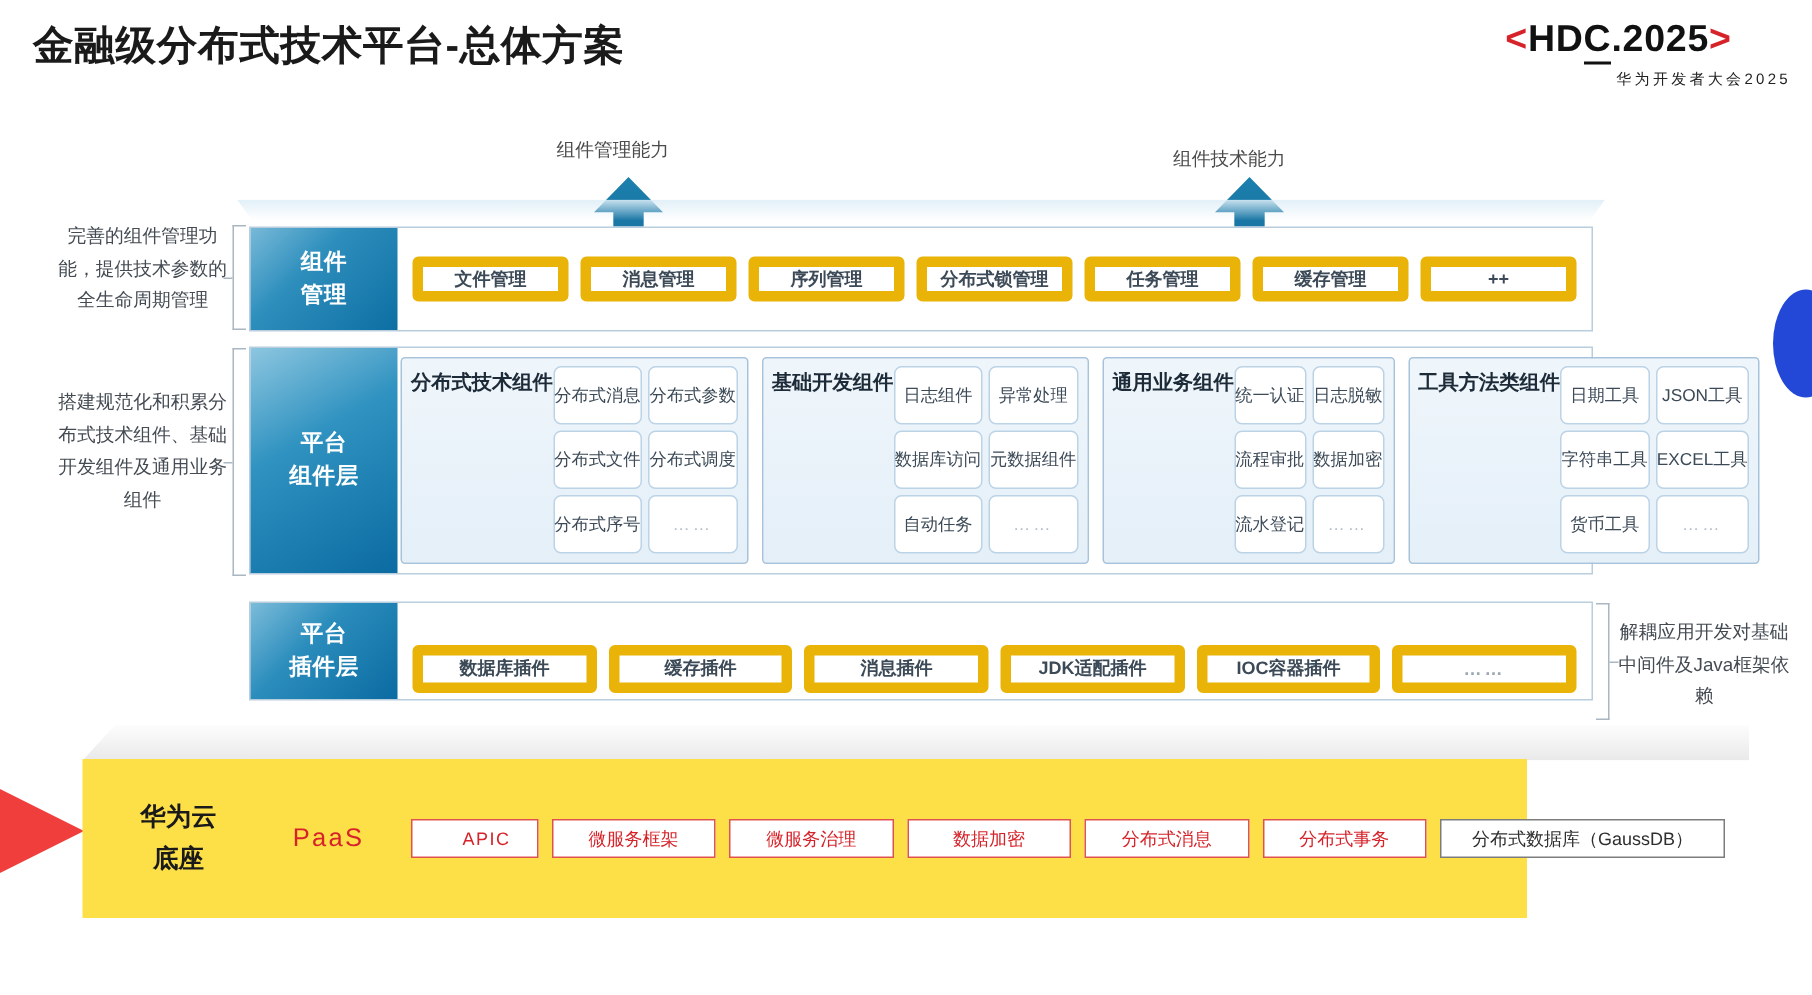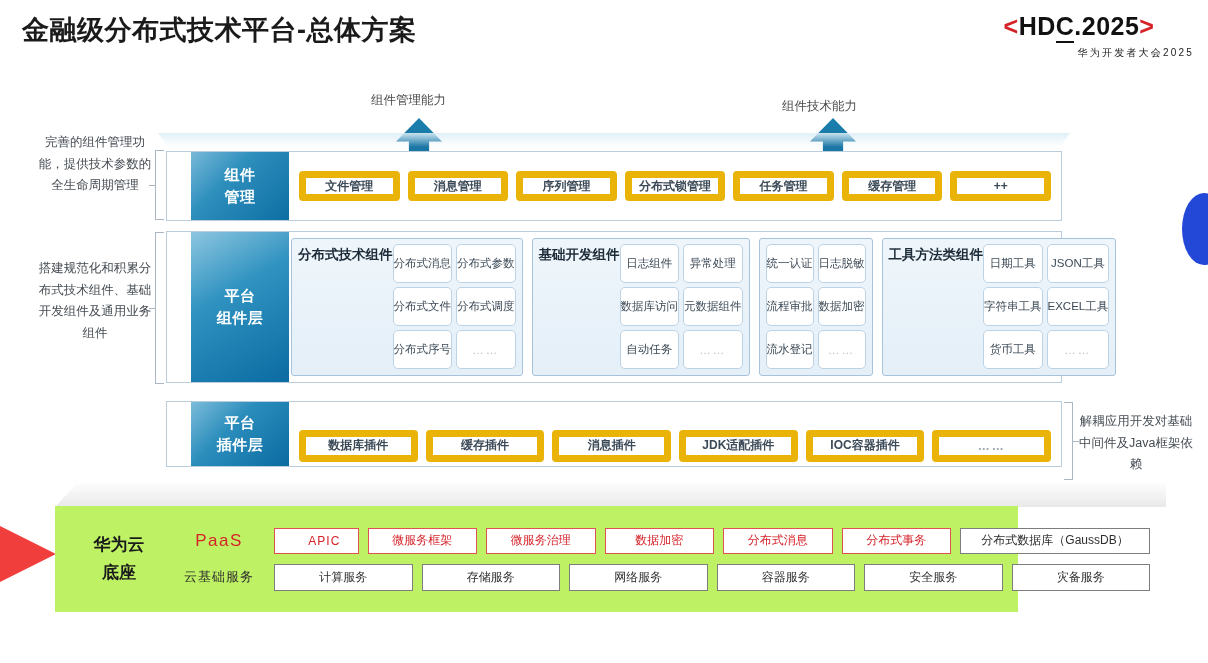--- a/index.html
+++ b/index.html
@@ -119,21 +119,20 @@
     background: linear-gradient(135deg, #78b9d8 0%, #2e8fbd 38%, #0d6ea3 100%);
     color: #ffffff;
     font-size: 15px;
     font-weight: bold;
     display: flex;
     flex-direction: column;
     align-items: center;
     justify-content: center;
     line-height: 1.45;
     letter-spacing: 0.5px;
-    margin-left: 24px;
   }
   #layer-platform-comp .layer-label {
     background: linear-gradient(150deg, #8dc6e0 0%, #2f92c0 40%, #0b6ba2 100%);
   }
   #layer-plugin .layer-label {
     background: linear-gradient(135deg, #7cbcda 0%, #2b8dbc 40%, #0b6ba2 100%);
   }
 
   .layer-body {
     flex: 1;
@@ -207,21 +206,21 @@
   .comp-cell.dots { color: #b2bdc8; letter-spacing: 2px; }
 
   
   .side-note {
     position: absolute;
     font-size: 12.5px;
     color: #444b52;
     line-height: 1.72;
     text-align: center;
   }
-  #side-note-left-1 { left: 36px; top: 132px; width: 118px; text-align: center; }
+  #side-note-left-1 { left: 36px; top: 147px; width: 118px; text-align: center; }
   #side-note-left-2 { left: 36px; top: 258px; width: 118px; }
   #side-note-right-1 { left: 1074px; top: 411px; width: 124px; }
 
   
   .bracket {
     position: absolute;
     border: 1px solid #aab7c2;
     border-right: none;
     width: 9px;
   }
@@ -238,21 +237,21 @@
   }
   #bracket-tick-1 { left: 149px; top: 185px; }
   #bracket-tick-2 { left: 149px; top: 308px; }
   #bracket-tick-3 { left: 1073px; top: 441px; }
 
   
   #cloud-slab {
     position: absolute;
     left: 55px; top: 506px;
     width: 963px; height: 106px;
-    background: #bef264;
+    background: #fde047;
   }
   #cloud-slab-top {
     position: absolute;
     left: 55px; top: 483px;
     width: 1111px; height: 24px;
     background: linear-gradient(180deg, #fdfdfd 0%, #e9e9e9 100%);
     clip-path: polygon(22px 0, 1111px 0, 1111px 100%, 0 100%);
   }
   #cloud-slab-inner {
     position: absolute;
@@ -393,20 +392,21 @@
           <div class="comp-cell">日志组件</div>
           <div class="comp-cell">异常处理</div>
           <div class="comp-cell">数据库访问</div>
           <div class="comp-cell">元数据组件</div>
           <div class="comp-cell">自动任务</div>
           <div class="comp-cell dots">……</div>
         </div>
       </div>
 
       <div class="comp-group">
+        <div class="comp-group-title">通用业务组件</div>
         <div class="comp-grid">
           <div class="comp-cell">统一认证</div>
           <div class="comp-cell">日志脱敏</div>
           <div class="comp-cell">流程审批</div>
           <div class="comp-cell">数据加密</div>
           <div class="comp-cell">流水登记</div>
           <div class="comp-cell dots">……</div>
         </div>
       </div>
 
@@ -455,25 +455,16 @@
         <div class="cloud-row-label" id="paas-label">PaaS</div>
         <div class="svc-box red apic">APIC</div>
         <div class="svc-box red">微服务框架</div>
         <div class="svc-box red">微服务治理</div>
         <div class="svc-box red">数据加密</div>
         <div class="svc-box red">分布式消息</div>
         <div class="svc-box red">分布式事务</div>
         <div class="svc-box gauss">分布式数据库（GaussDB）</div>
       </div>
 
-      <div class="cloud-row" id="row-infra">
-        <div class="cloud-row-label" id="infra-label">云基础服务</div>
-        <div class="svc-box">计算服务</div>
-        <div class="svc-box">存储服务</div>
-        <div class="svc-box">网络服务</div>
-        <div class="svc-box">容器服务</div>
-        <div class="svc-box">安全服务</div>
-        <div class="svc-box">灾备服务</div>
-      </div>
 
     </div>
   </div>
 </div>
 
 </body></html>

